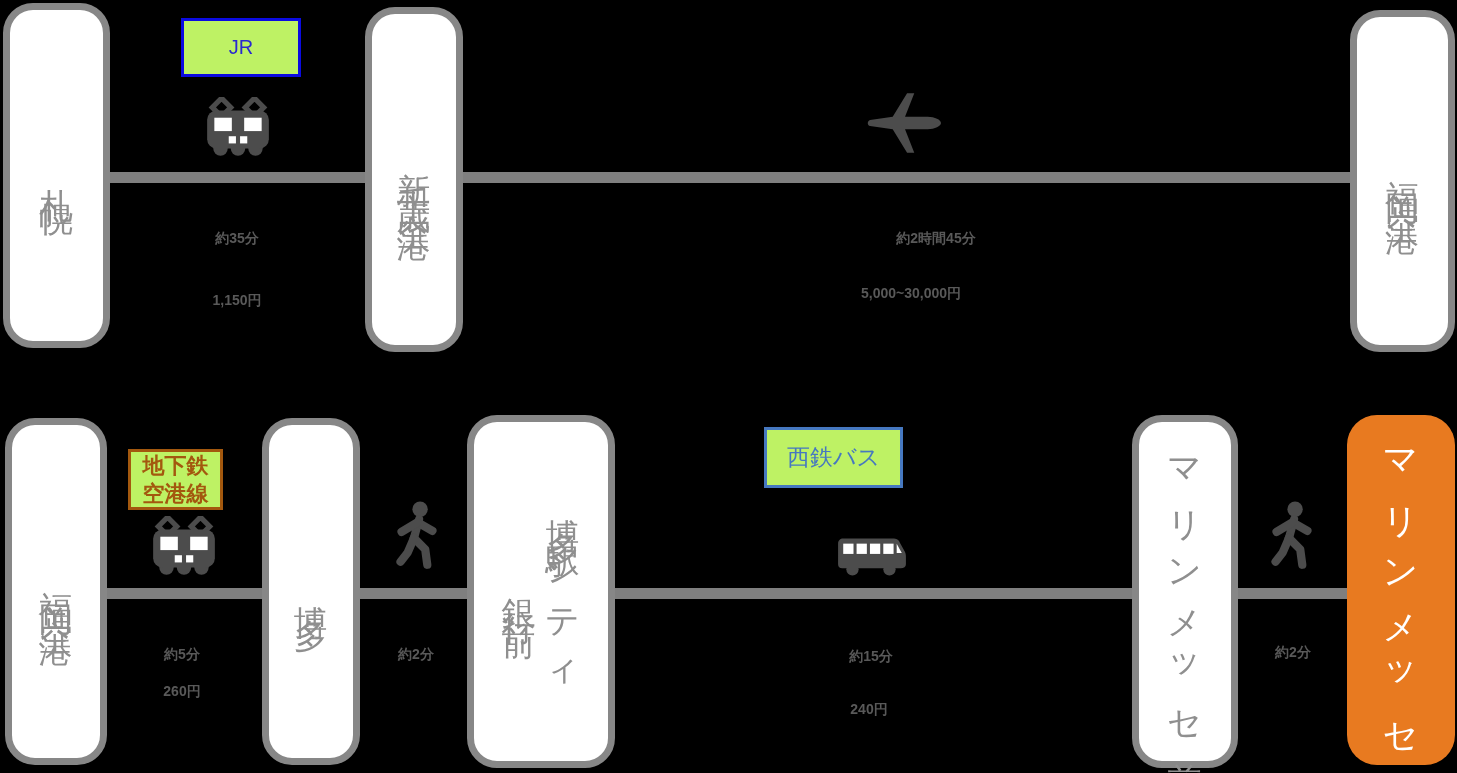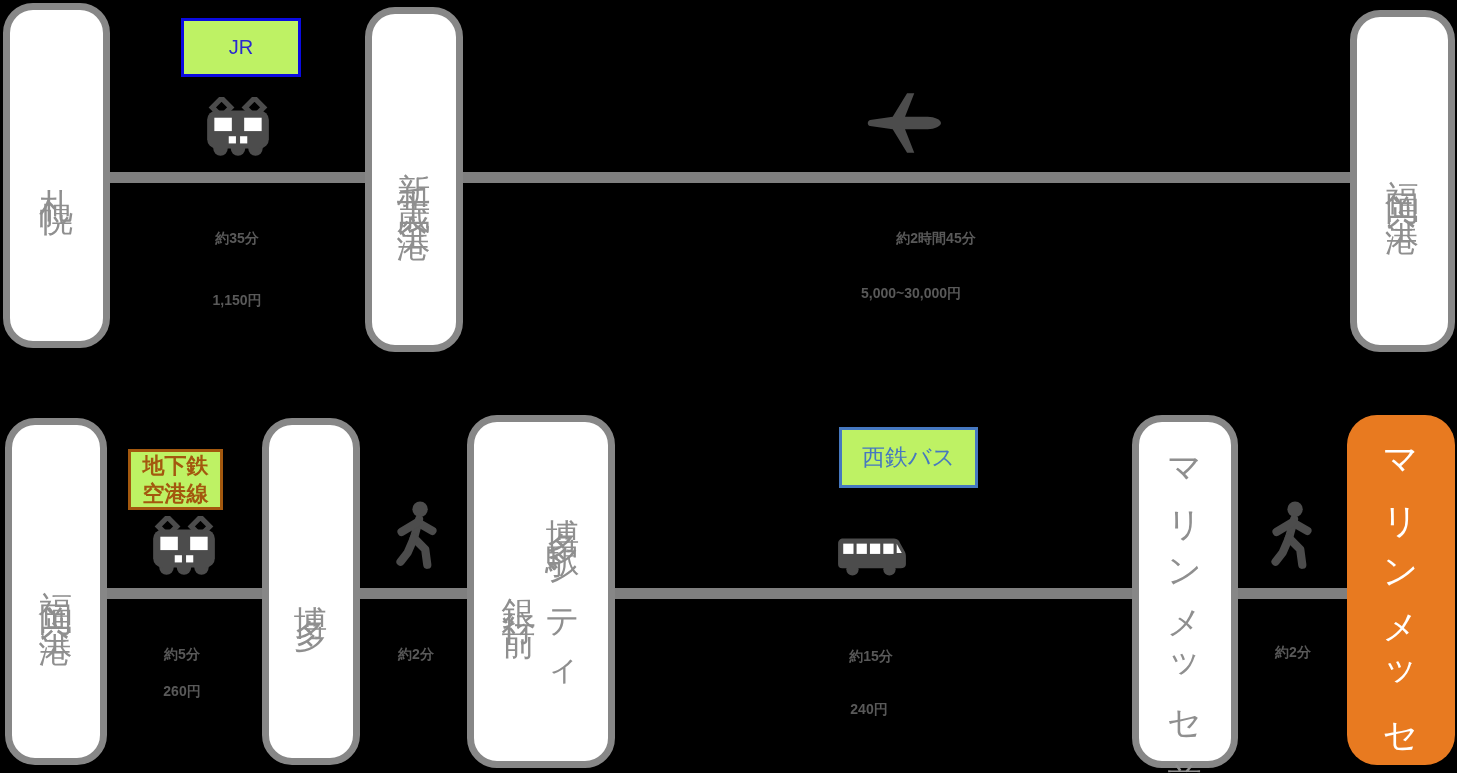--- a/index.html
+++ b/index.html
@@ -129,21 +129,21 @@
     </svg>
   </div>
 
   <div class="seg-text" style="left:416px;top:646px;">約2分</div>
 
   <div class="station" style="left:467px;top:415px;width:148px;height:353px;">
     <span class="vtext">博多駅シティ</span>
     <span class="vtext">銀行前</span>
   </div>
 
-  <div class="label-box label-bus" style="left:839px;top:427px;width:139px;height:61px;">
+  <div class="label-box label-bus" style="left:764px;top:427px;width:139px;height:61px;">
     <span>西鉄バス</span>
   </div>
 
   <div class="icon" style="left:835px;top:536px;width:74px;height:42px;">
     <svg viewBox="0 0 72 40" xmlns="http://www.w3.org/2000/svg">
       <circle cx="17" cy="32" r="6" fill="currentColor"></circle>
       <circle cx="53" cy="32" r="6" fill="currentColor"></circle>
       <path d="M3 7 C3 4 5 2 8 2 L56 2 C60 2 62 3 63 6 L68 15 C69 17 69 19 69 21 L69 27 C69 29.5 67 31 64 31 L7 31 C4.5 31 3 29.5 3 27 Z" fill="currentColor"></path>
       <rect x="8" y="7" width="10" height="10" fill="#fff"></rect>
       <rect x="21" y="7" width="10" height="10" fill="#fff"></rect>

